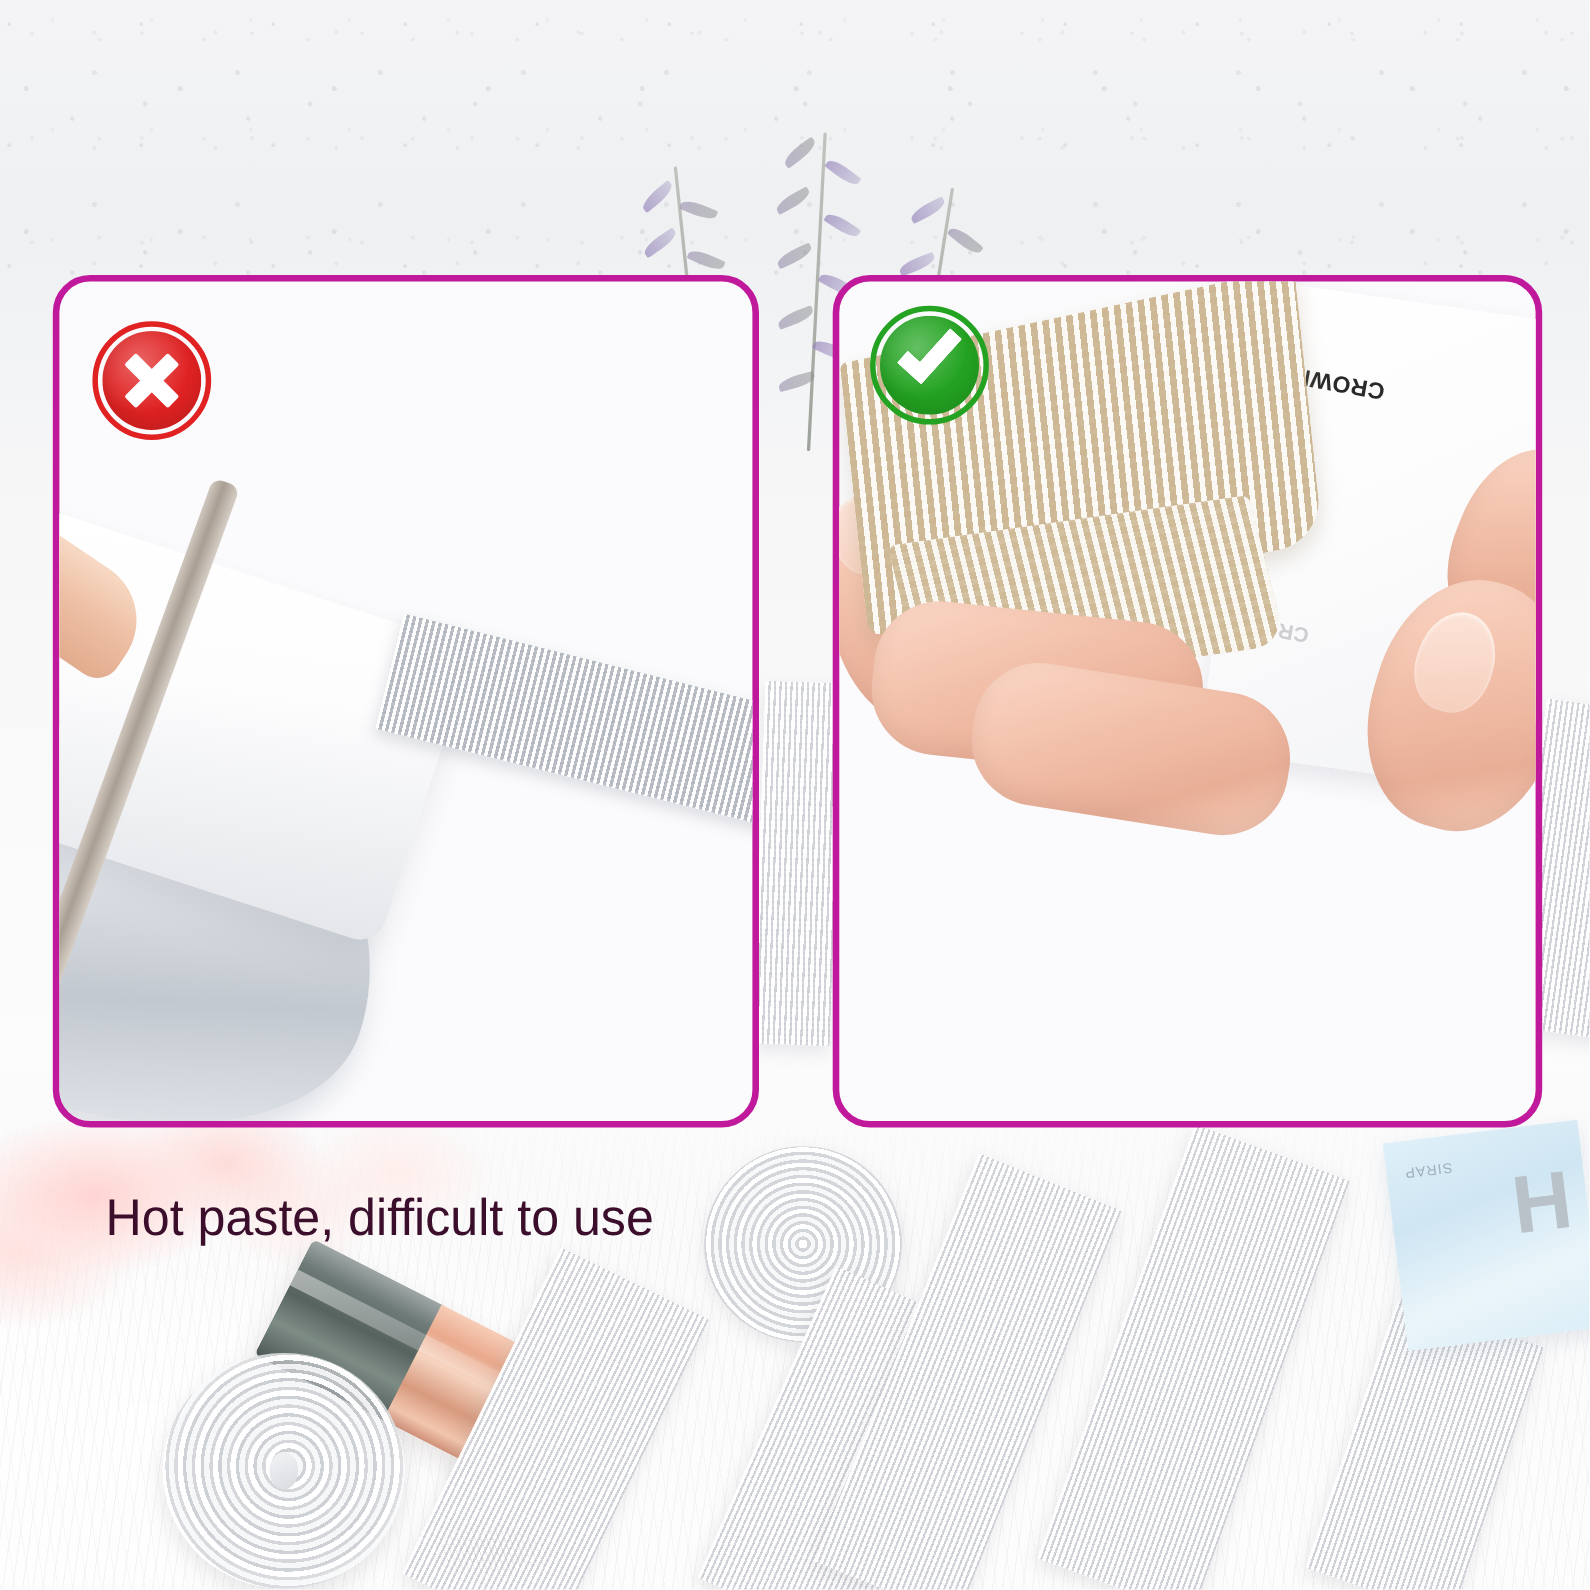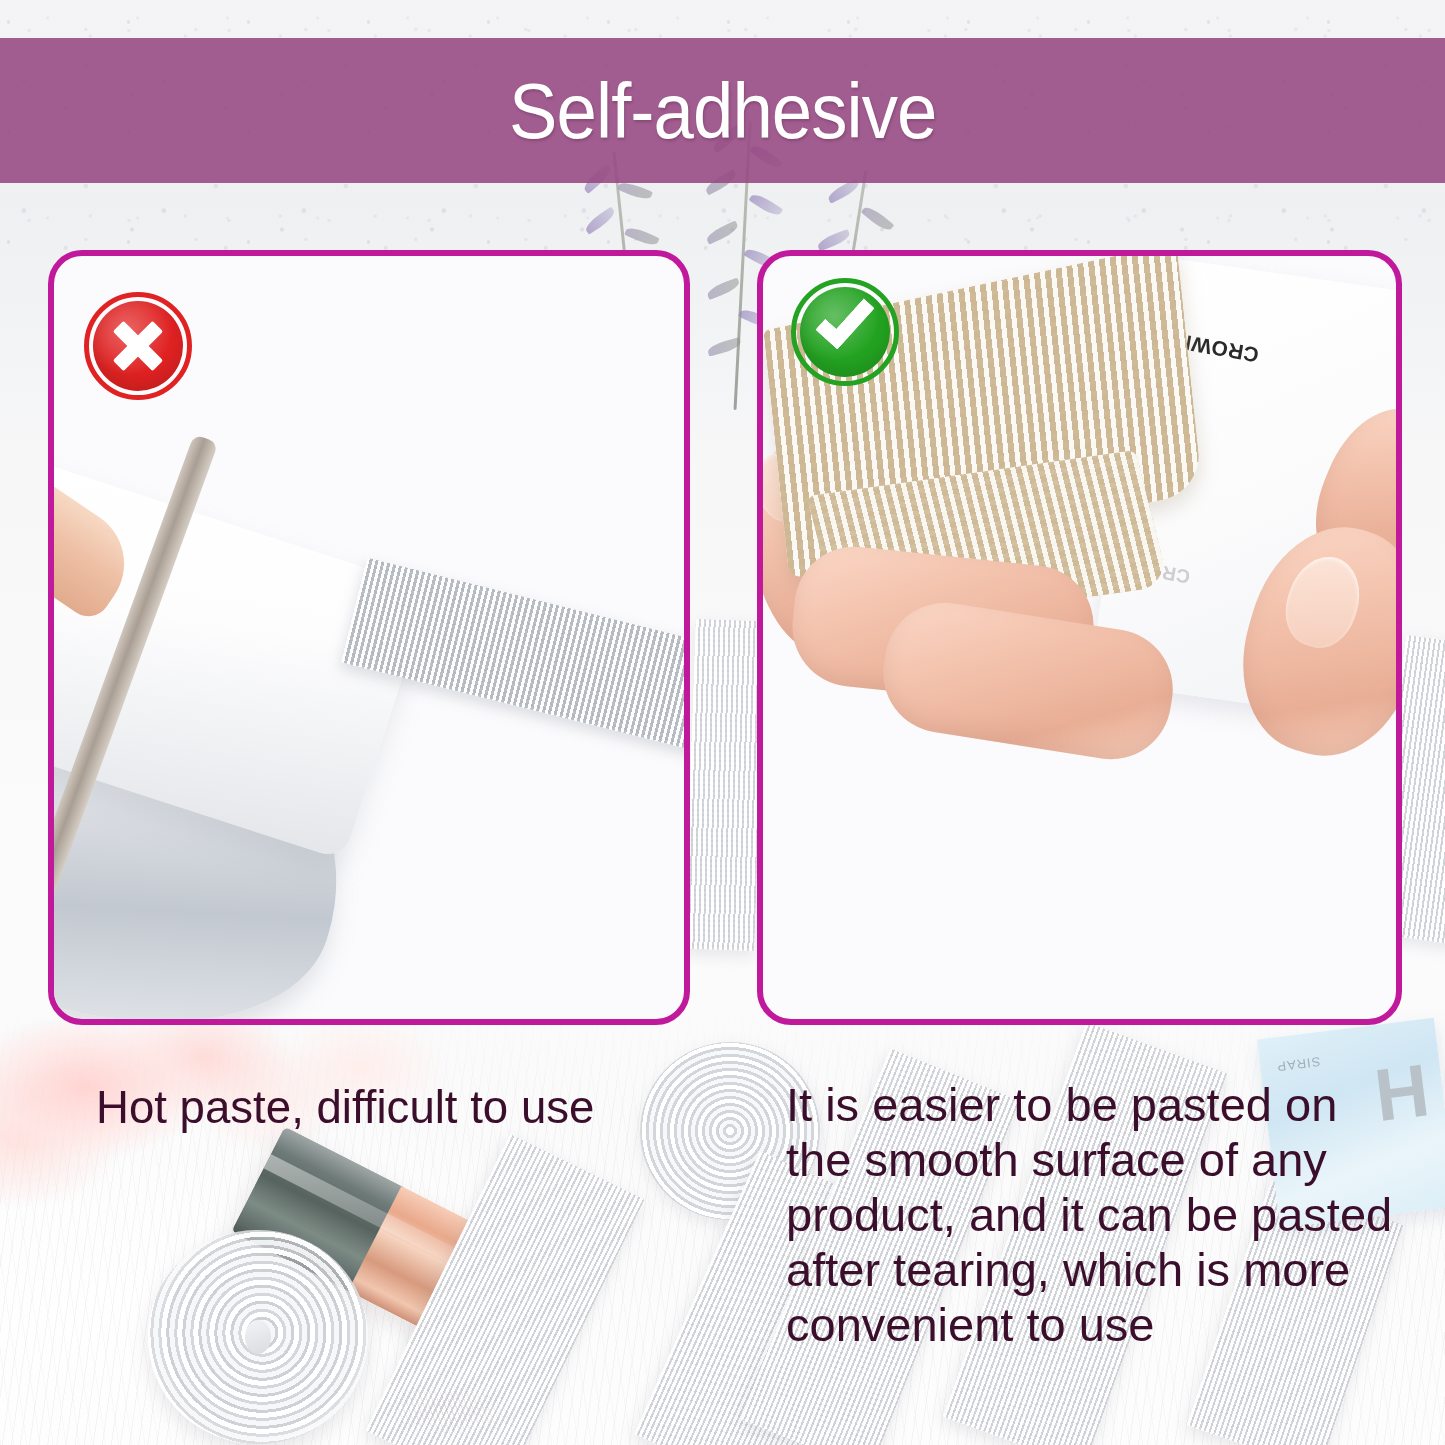--- a/index.html
+++ b/index.html
@@ -383,23 +383,20 @@
   <div class="ribbon ribbon-c"></div>
   <div class="ribbon ribbon-d"></div>
   <div class="ribbon ribbon-e"></div>
   <div class="feather"></div>
 
   <div class="pkg">
     <div class="pkg-small">SIRAP</div>
     <div class="pkg-h">H</div>
   </div>
 
-  <div class="banner">
-    <div class="banner-title">Self-adhesive</div>
-  </div>
 
   <div class="panel panel-bad">
     <div class="panel-photo">
       <div class="iron-wrap">
         <div class="iron-plate"></div>
         <div class="iron-body">
           <div class="iron-knob k3"></div>
           <div class="iron-knob k1"></div>
 
         </div>
@@ -438,15 +435,14 @@
     <div class="badge badge-tick">
       <div class="disc"></div>
       <div class="ring"></div>
       <div class="glyph">
           <div class="tickmark"></div>
         </div>
     </div>
   </div>
 
   <div class="caption caption-bad">Hot paste, difficult to use</div>
-  <div class="caption caption-good">It is easier to be pasted on the smooth surface of any product, and it can be pasted after tearing, which is more convenient to use</div>
 
 </div>
 
 </body></html>

